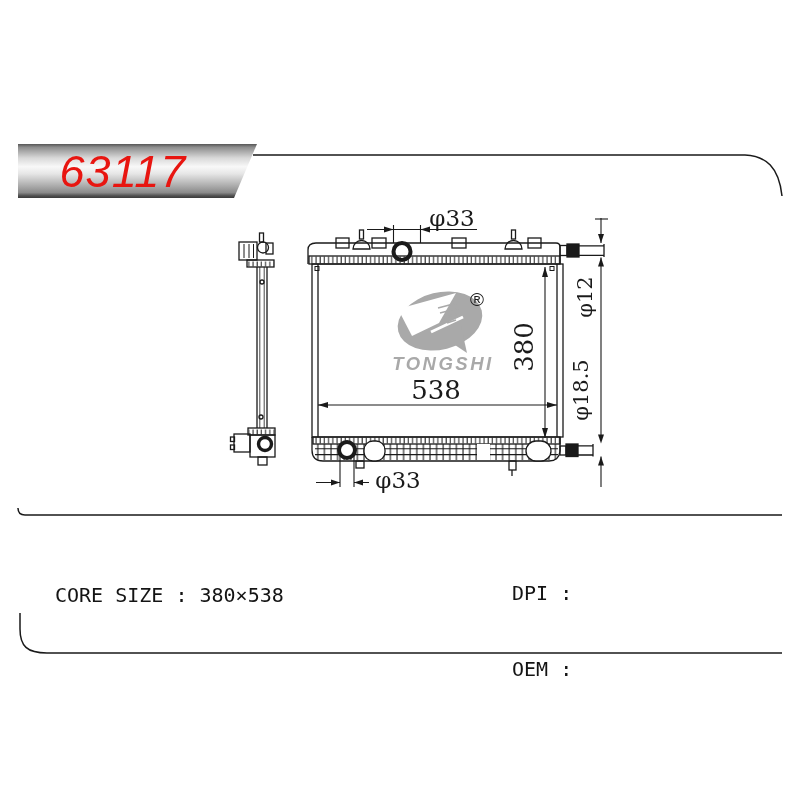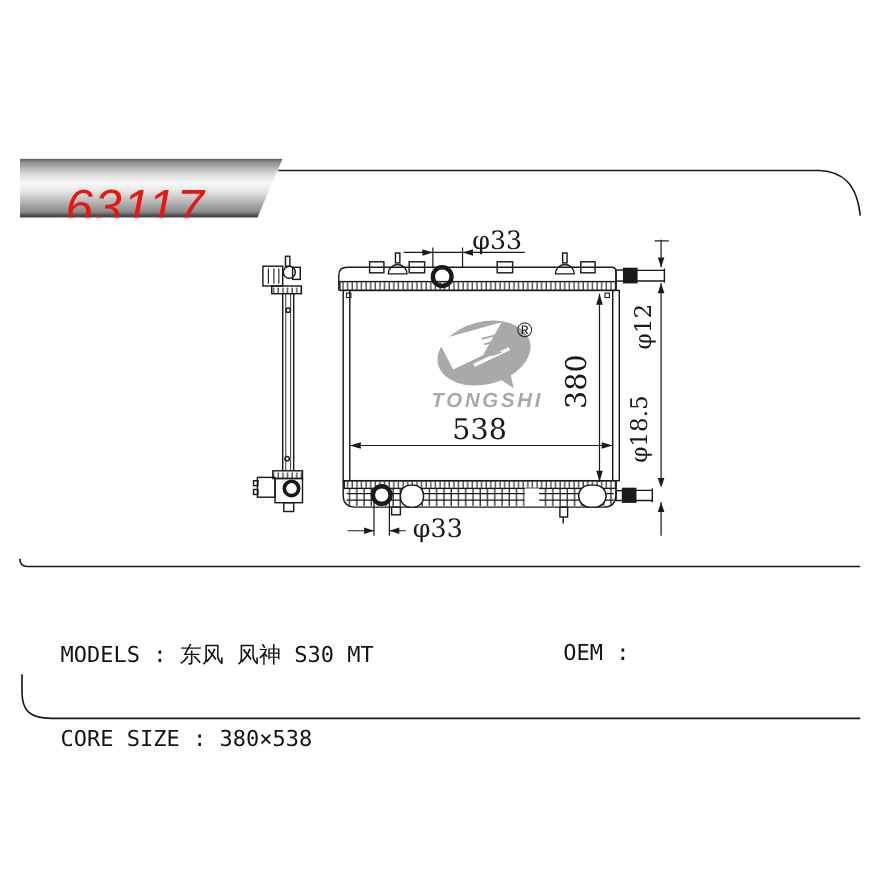--- a/index.html
+++ b/index.html
@@ -2,21 +2,21 @@
 <html><head>
 <meta charset="utf-8">
 <style>
   html,body{margin:0;padding:0;background:#ffffff;}
   #stage{position:relative;width:800px;height:800px;background:#ffffff;overflow:hidden;
          font-family:"Liberation Sans",sans-serif;}
   
   .banner{position:absolute;left:18px;top:144px;width:239px;height:54px;
     background:linear-gradient(180deg,#565656 0%,#8d8d8d 6%,#d9d9d9 26%,#f8f8f8 42%,#e6e6e6 55%,#b5b5b5 74%,#8a8a8a 90%,#4f4f4f 96%,#3a3a3a 100%);
     clip-path:polygon(0 0,100% 0,calc(100% - 23px) 100%,0 100%);}
-  .part-no{position:absolute;left:0;top:18px;width:210px;height:54px;line-height:54px;
+  .part-no{position:absolute;left:0;top:1px;width:210px;height:54px;line-height:54px;
     text-align:center;font-size:45px;font-style:italic;letter-spacing:1px;
     color:#e81510;font-family:"Liberation Sans",sans-serif;}
   
   .specs{position:absolute;font-family:"DejaVu Sans Mono","Liberation Mono",monospace;
     font-size:20px;color:#141414;white-space:pre;}
   .specs .row{height:27.8px;line-height:27.8px;}
   .specs-left{left:55px;top:534px;}
   .specs-right{left:512px;top:532px;}
   svg text{font-family:"DejaVu Serif","Liberation Serif",serif;fill:#1a1a1a;}
   svg .logo-text{font-family:"Liberation Sans",sans-serif;font-weight:bold;font-style:italic;
@@ -175,22 +175,22 @@
       <polygon points="601,243 598,234 604,234" fill="#1a1a1a" stroke="none"></polygon>
       <polygon points="601,257.5 598,266.5 604,266.5" fill="#1a1a1a" stroke="none"></polygon>
       <polygon points="601,443.5 598,434.5 604,434.5" fill="#1a1a1a" stroke="none"></polygon>
       <polygon points="601,456.5 598,465.5 604,465.5" fill="#1a1a1a" stroke="none"></polygon>
       <text font-size="21" text-anchor="middle" stroke="none" transform="translate(592,297) rotate(-90)">φ12</text>
       <text font-size="21" text-anchor="middle" stroke="none" transform="translate(588,390) rotate(-90)">φ18.5</text>
     </g>
   </svg>
 
   <div class="specs specs-left">
-    <div class="row">MODELS : 东风 风神 S30 MT</div>
     <div class="row">CORE SIZE : 380×538</div>
     
   </div>
   <div class="specs specs-right">
+    <div class="row">DPI :</div>
     <div class="row">OEM :</div>
     
   </div>
 
 </div>
 
 </body></html>

